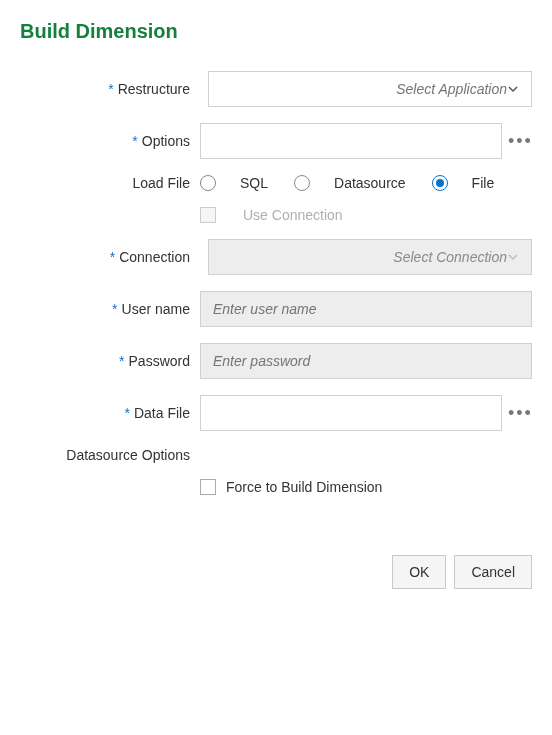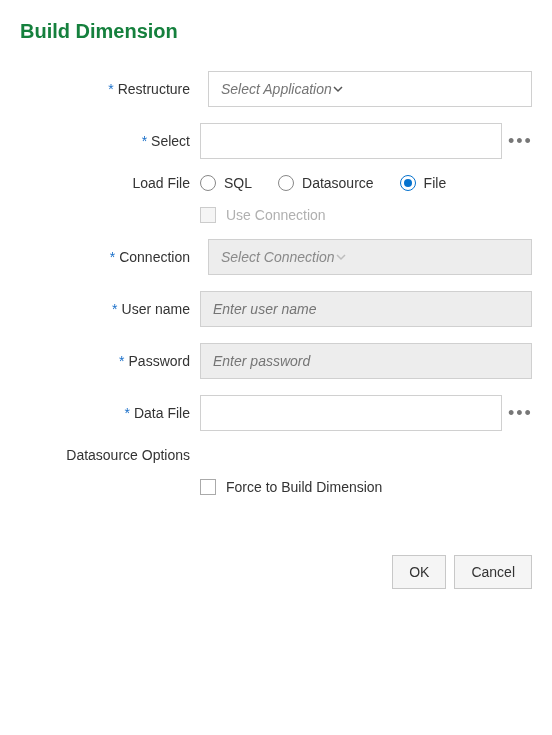--- a/index.html
+++ b/index.html
@@ -47,21 +47,21 @@
       border: 1px solid #d0d0d0;
       background: #fff;
       padding: 0 12px;
       font-size: 14px;
       color: #333;
       display: flex;
       align-items: center;
       font-family: inherit;
     }
     .select {
-      justify-content: flex-start;
+      justify-content: flex-end;
       cursor: pointer;
       margin-left: 8px;
     }
     .select.disabled {
       background: #ededed;
       color: #8a8a8a;
       cursor: default;
     }
     .select.disabled .chevron svg path { stroke: #bdbdbd; }
     .placeholder-text {
@@ -101,21 +101,21 @@
       text-align: center;
     }
     .radio-group {
       display: flex;
       align-items: center;
       gap: 26px;
     }
     .radio-item {
       display: flex;
       align-items: center;
-      gap: 8px;
+      gap: 24px;
       cursor: pointer;
     }
     .radio-circle {
       width: 16px;
       height: 16px;
       border: 1.5px solid #888;
       border-radius: 50%;
       display: flex;
       align-items: center;
       justify-content: center;
@@ -139,20 +139,21 @@
       height: 16px;
       border: 1.5px solid #aaa;
       background: #fff;
     }
     .checkbox-box.disabled {
       border-color: #ccc;
       background: #f5f5f5;
     }
     .checkbox-label.disabled {
       color: #b0b0b0;
+      margin-left: 17px;
     }
     .footer {
       display: flex;
       justify-content: flex-end;
       gap: 8px;
       margin-top: 60px;
     }
     .btn {
       height: 34px;
       padding: 0 16px;
@@ -183,21 +184,21 @@
               <path d="M2 4 L6 8 L10 4" stroke="#555" stroke-width="1.5" fill="none"></path>
             </svg>
         </span>
       </div>
     </div>
   </div>
 
 
   <div class="row">
     <div class="label-col">
-      <span class="req">*</span><span>Select</span>
+      <span class="req">*</span><span>Options</span>
     </div>
     <div class="field-col">
       <div class="input readonly"></div>
       <span class="ellipsis-btn">
         <span>•••</span>
       </span>
     </div>
   </div>
 
   <div class="row">

